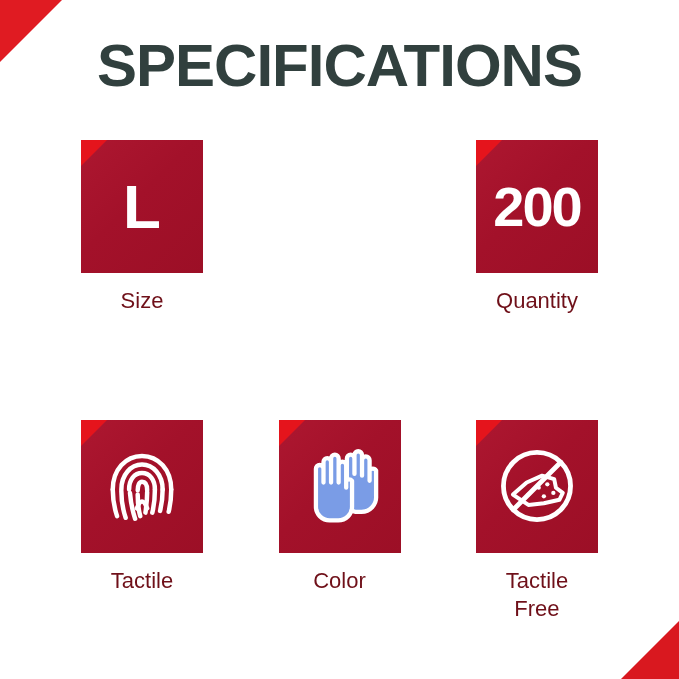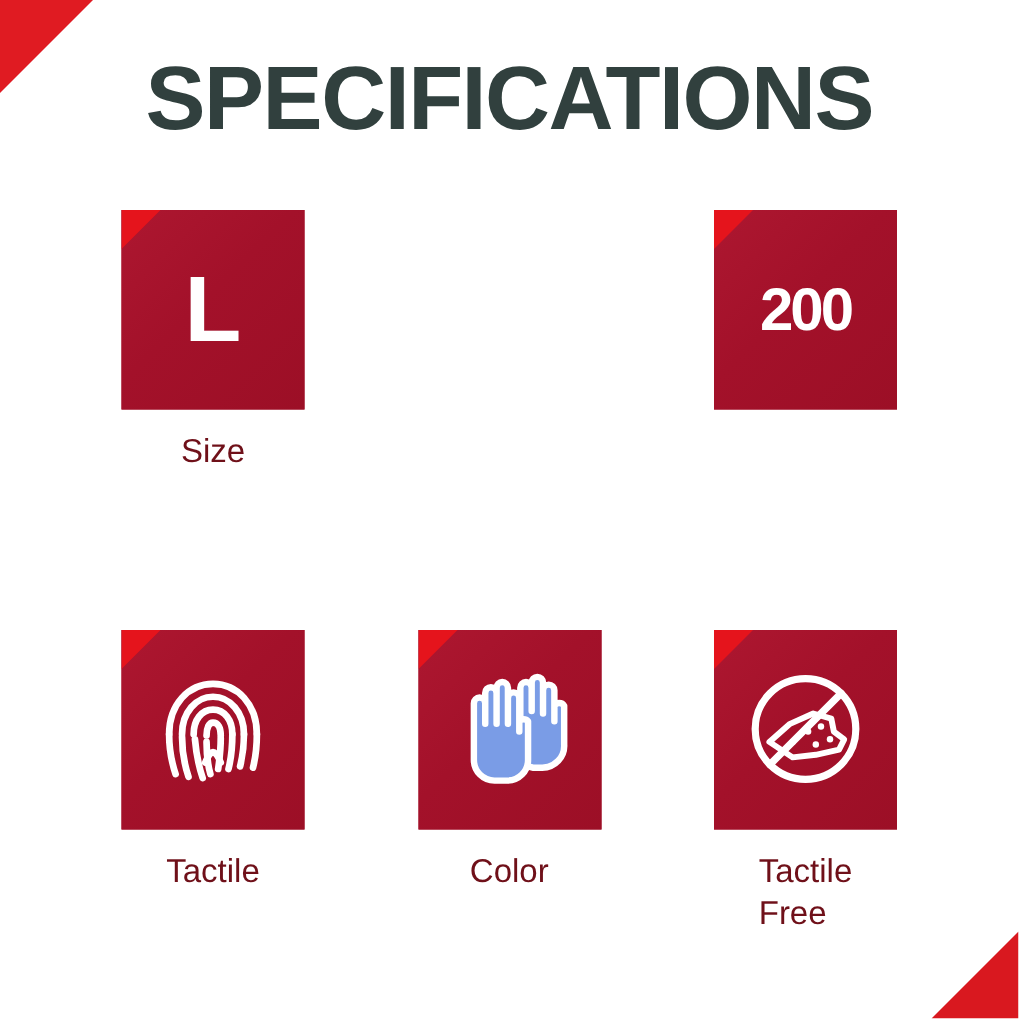--- a/index.html
+++ b/index.html
@@ -105,33 +105,33 @@
   .tile-text {
     position: relative;
     color: #ffffff;
     font-family: "Liberation Sans", sans-serif;
     font-weight: bold;
     line-height: 1;
     letter-spacing: -1px;
     white-space: nowrap;
   }
   .tile-text.size-L { font-size: 62px; letter-spacing: 0; }
-  .tile-text.qty-200 { font-size: 40px; letter-spacing: -2px; }
+  .tile-text.qty-200 { font-size: 56px; letter-spacing: -2px; }
   .tile-text.lr { font-size: 50px; letter-spacing: -2px; }
 
   .tile-icon {
     position: relative;
     width: 86px;
     height: 86px;
     display: block;
   }
 
   .spec-label {
     margin-top: 14px;
-    text-align: left;
+    text-align: center;
     font-family: "Liberation Sans", sans-serif;
     font-size: 22px;
     line-height: 1.3;
     color: #6f1019;
     white-space: nowrap;
   }
   .spec-label .lbl-line { display: block; }
 </style>
 </head>
 <body>
@@ -154,20 +154,23 @@
         </div>
         <div class="spec-label">
           <span class="lbl-line">Size</span>
         </div>
       </div>
 
       <div class="spec-cell">
         <div class="tile">
           <div class="tile-notch"></div>
           <span class="tile-text qty-200">200</span>
+        </div>
+        <div class="spec-label">
+          <span class="lbl-line">Quantity</span>
         </div>
       </div>
 
 
     </div>
 
     <div class="spec-row row-2">
 
       <div class="spec-cell">
         <div class="tile">

